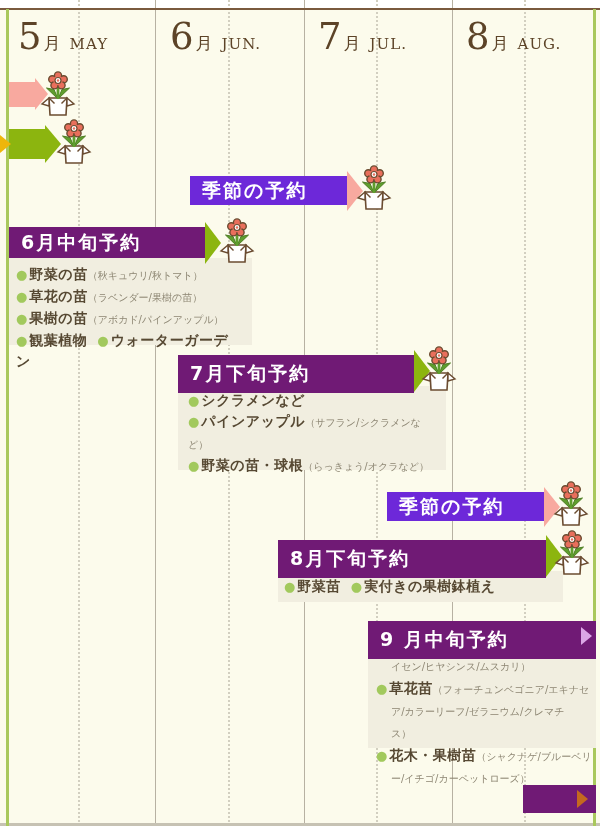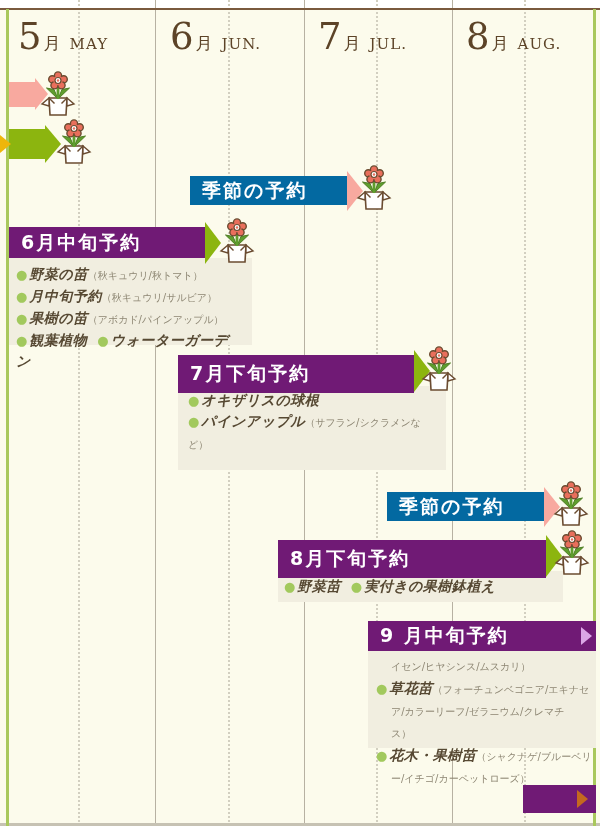--- a/index.html
+++ b/index.html
@@ -25,37 +25,37 @@
          font-family:"DejaVu Serif",serif;}
   .month.m1{left:18px;} .month.m2{left:170px;} .month.m3{left:318px;} .month.m4{left:466px;}
   .month .num{font-size:37px;line-height:46px;}
   .month .gatsu{font-size:17px;margin-left:2px;font-family:"DejaVu Sans",sans-serif;}
   .month .en{font-size:15px;margin-left:9px;letter-spacing:1px;}
 
   
   .bar{position:absolute;z-index:6;color:#fff;font-weight:bold;font-size:19px;
        letter-spacing:2px;display:flex;align-items:center;padding-left:12px;box-sizing:border-box;}
   .bar.green{background:#701a75;}
-  .bar.pink{background:#0369a1;}
+  .bar.pink{background:#6d28d9;}
   .bar.headed::after{content:"";position:absolute;right:-16px;top:-5px;width:0;height:0;
        border-top:solid transparent;border-bottom:solid transparent;border-left:16px solid;}
   .bar.green.headed::after{border-left-color:#8cb50f;}
   .bar.pink.headed::after{border-left-color:#f8a99f;}
 
   .bar.seasonal1{left:190px;top:176px;width:157px;height:29px;}
   .bar.seasonal1::after{border-top-width:20px;border-bottom-width:20px;}
   .bar.june{left:9px;top:227px;width:196px;height:31px;}
   .bar.june::after{border-top-width:21px;border-bottom-width:21px;}
   .bar.july{left:178px;top:355px;width:236px;height:38px;}
   .bar.july::after{border-top-width:21px;border-bottom-width:21px;}
   .bar.seasonal2{left:387px;top:492px;width:157px;height:29px;}
   .bar.seasonal2::after{border-top-width:20px;border-bottom-width:20px;}
   .bar.august{left:278px;top:540px;width:268px;height:38px;}
   .bar.august::after{border-top-width:21px;border-bottom-width:21px;}
-  .bar.september{left:368px;top:621px;width:228px;height:30px;}
+  .bar.september{left:368px;top:621px;width:228px;height:38px;}
   .bar.bottomcont{left:523px;top:785px;width:73px;height:28px;}
 
   
   .mini{position:absolute;z-index:6;}
   .mini.pink1{left:9px;top:82px;width:26px;height:25px;background:#f8a99f;}
   .mini.pink1::after{content:"";position:absolute;right:-13px;top:-4px;width:0;height:0;
       border-top:16px solid transparent;border-bottom:16px solid transparent;border-left:13px solid #f8a99f;}
   .mini.green1{left:9px;top:129px;width:36px;height:30px;background:#8cb50f;}
   .mini.green1::after{content:"";position:absolute;right:-16px;top:-4px;width:0;height:0;
       border-top:19px solid transparent;border-bottom:19px solid transparent;border-left:16px solid #8cb50f;}
@@ -71,21 +71,21 @@
   .panel{position:absolute;background:#f1eee0;z-index:5;box-sizing:border-box;
          color:#564832;font-size:14px;line-height:20px;}
   .panel.june{left:9px;top:258px;width:243px;height:87px;padding:6px 4px 0 7px;}
   .panel.july{left:178px;top:386px;width:268px;height:84px;padding:4px 4px 0 10px;}
   .panel.august{left:278px;top:571px;width:285px;height:31px;padding:5px 4px 0 6px;}
   .panel.september{left:368px;top:627px;width:228px;height:121px;padding:6px 3px 0 8px;}
   .panel.september .list-row{padding-left:15px;text-indent:-15px;margin-bottom:1px;}
   .list-row{white-space:normal;}
   .seg{margin-right:10px;}
   .bullet{color:#a2c95d;font-size:13px;margin-right:2px;}
-  .lbl{font-weight:bold;letter-spacing:0.5px;font-style:italic;}
+  .lbl{font-weight:bold;letter-spacing:0.5px;}
   .paren{font-weight:normal;color:#8d8673;font-size:10px;letter-spacing:0;}
 
   
   .flower-slot{position:absolute;width:36px;height:46px;z-index:8;}
   .flower-slot.f1{left:40px;top:71px;}
   .flower-slot.f2{left:56px;top:119px;}
   .flower-slot.f3{left:356px;top:165px;}
   .flower-slot.f4{left:219px;top:218px;}
   .flower-slot.f5{left:421px;top:346px;}
   .flower-slot.f6{left:553px;top:481px;}
@@ -154,27 +154,28 @@
   </div>
   <div class="bar green september">
     <span>9 月中旬予約</span>
   </div>
   <div class="tri violet"></div>
   <div class="bar green bottomcont"></div>
   <div class="tri orange"></div>
 
   <div class="panel june">
       <div class="list-row"><span class="seg"><span class="bullet">●</span><span class="lbl">野菜の苗</span><span class="paren">（秋キュウリ/秋トマト）</span></span></div>
-      <div class="list-row"><span class="seg"><span class="bullet">●</span><span class="lbl">月中旬予約</span><span class="paren">（秋キュウリ/サルビア）</span></span></div>
+      <div class="list-row"><span class="seg"><span class="bullet">●</span><span class="lbl">草花の苗</span><span class="paren">（ラベンダー/果樹の苗）</span></span></div>
       <div class="list-row"><span class="seg"><span class="bullet">●</span><span class="lbl">果樹の苗</span><span class="paren">（アボカド/パインアップル）</span></span></div>
       <div class="list-row"><span class="seg"><span class="bullet">●</span><span class="lbl">観葉植物</span></span><span class="seg"><span class="bullet">●</span><span class="lbl">ウォーターガーデン</span></span></div>
     </div>
   <div class="panel july">
-      <div class="list-row"><span class="seg"><span class="bullet">●</span><span class="lbl">オキザリスの球根</span></span></div>
+      <div class="list-row"><span class="seg"><span class="bullet">●</span><span class="lbl">シクラメンなど</span></span></div>
       <div class="list-row"><span class="seg"><span class="bullet">●</span><span class="lbl">パインアップル</span><span class="paren">（サフラン/シクラメンなど）</span></span></div>
+      <div class="list-row"><span class="seg"><span class="bullet">●</span><span class="lbl">野菜の苗・球根</span><span class="paren">（らっきょう/オクラなど）</span></span></div>
     </div>
   <div class="panel august">
       <div class="list-row"><span class="seg"><span class="bullet">●</span><span class="lbl">野菜苗</span></span><span class="seg"><span class="bullet">●</span><span class="lbl">実付きの果樹鉢植え</span></span></div>
     </div>
   <div class="panel september">
       <div class="list-row"><span class="seg"><span class="bullet">●</span><span class="lbl">秋植え球根</span><span class="paren">（チューリップ/アネモネ/スイセン/ヒヤシンス/ムスカリ）</span></span></div>
       <div class="list-row"><span class="seg"><span class="bullet">●</span><span class="lbl">草花苗</span><span class="paren">（フォーチュンベゴニア/エキナセア/カラーリーフ/ゼラニウム/クレマチス）</span></span></div>
       <div class="list-row"><span class="seg"><span class="bullet">●</span><span class="lbl">花木・果樹苗</span><span class="paren">（シャクナゲ/ブルーベリー/イチゴ/カーペットローズ）</span></span></div>
     </div>
 

